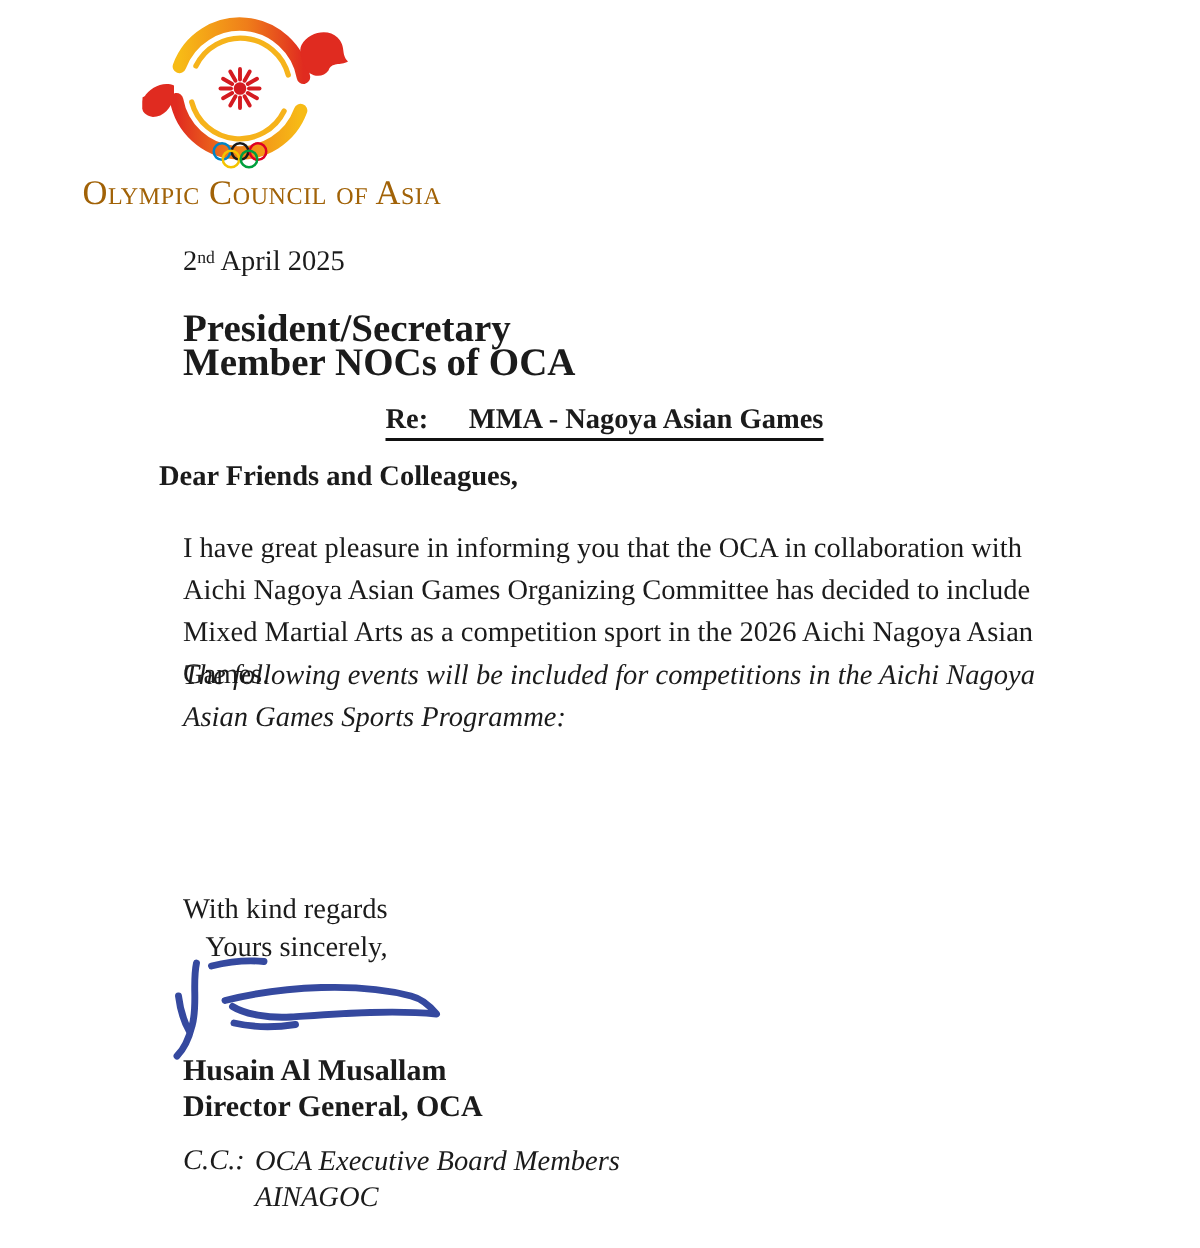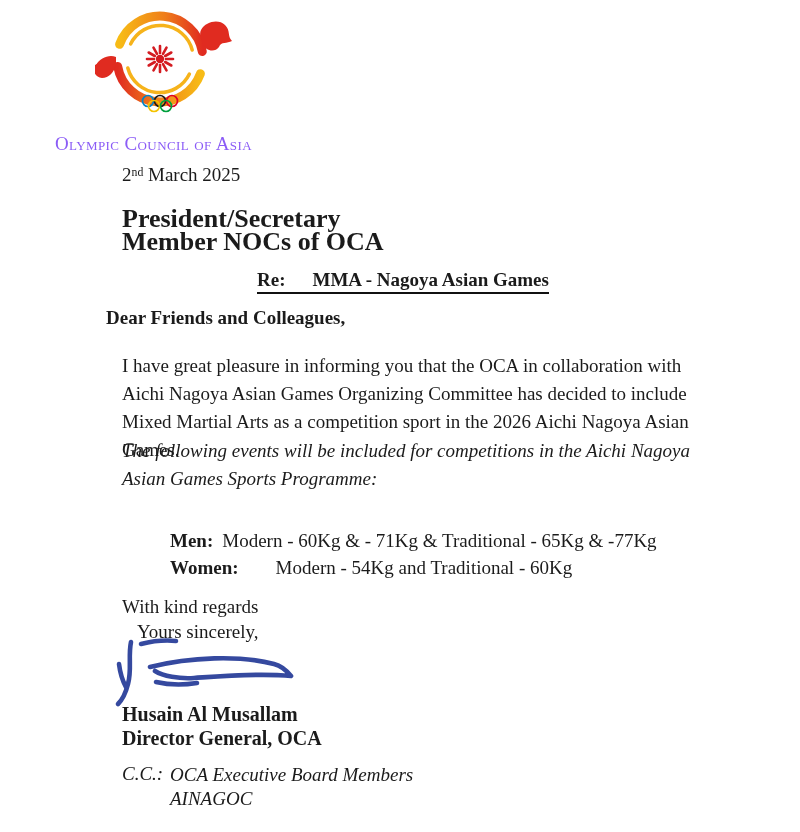--- a/index.html
+++ b/index.html
@@ -22,25 +22,25 @@
     position: absolute;
     left: 55px;
     top: 6px;
     width: 250px;
   }
   .logo-emblem {
     display: block;
     margin-left: 40px;
   }
   .logo-wordmark {
-    margin-top: 19px;
-    font-size: 19px;
+    margin-top: 2px;
+    font-size: 23px;
     font-variant: small-caps;
     letter-spacing: 0.4px;
-    color: #8b5cf6;
+    color: #a16207;
     white-space: nowrap;
   }
 
   
   .abs { position: absolute; }
 
   .date-line {
     left: 122px; top: 164px;
     font-size: 19px;
   }
@@ -176,40 +176,36 @@
         <circle cx="93" cy="95" r="5.5" stroke="#0085c7"></circle>
         <circle cx="105" cy="95" r="5.5" stroke="#1a1a1a"></circle>
         <circle cx="117" cy="95" r="5.5" stroke="#df0024"></circle>
         <circle cx="99" cy="100" r="5.5" stroke="#f4c300"></circle>
         <circle cx="111" cy="100" r="5.5" stroke="#009f3d"></circle>
       </g>
     </svg>
     <div class="logo-wordmark">Olympic Council of Asia</div>
   </div>
 
-  <div class="abs date-line"><span>2</span><sup>nd</sup><span> March 2025</span></div>
+  <div class="abs date-line"><span>2</span><sup>nd</sup><span> April 2025</span></div>
 
   <div class="abs recipient">
     <div>President/Secretary</div>
     <div>Member NOCs of OCA</div>
   </div>
 
   <div class="abs subject">
     <span class="subject-underline"><span>Re:</span><span class="subject-text">MMA - Nagoya Asian Games</span></span>
   </div>
 
   <div class="abs salutation">Dear Friends and Colleagues,</div>
 
   <div class="abs para para-1">I have great pleasure in informing you that the OCA in collaboration with Aichi Nagoya Asian Games Organizing Committee has decided to include Mixed Martial Arts as a competition sport in the 2026 Aichi Nagoya Asian Games.</div>
   <div class="abs para para-2">The following events will be included for competitions in the Aichi Nagoya Asian Games Sports Programme:</div>
 
-  <div class="abs events">
-    <div><span class="lbl">Men:</span><span class="gap-men"></span><span>Modern - 60Kg &amp; - 71Kg &amp; Traditional - 65Kg &amp; -77Kg</span></div>
-    <div><span class="lbl">Women:</span><span class="gap-women"></span><span>Modern - 54Kg and Traditional - 60Kg</span></div>
-  </div>
 
   <div class="abs closing">
     <div>With kind regards</div>
     <div>Yours sincerely,</div>
   </div>
 
   <svg class="abs signature-svg" width="190" height="85" viewBox="0 0 190 85" fill="none" stroke-linecap="round" stroke-linejoin="round">
     <g stroke-width="4.6" stroke="#35499f">
       <path d="M 19,12 C 16,26 20,40 16,54 C 14,62 10,70 6,74"></path>
       <path d="M 7,34 C 8,42 10,50 14,57"></path>

